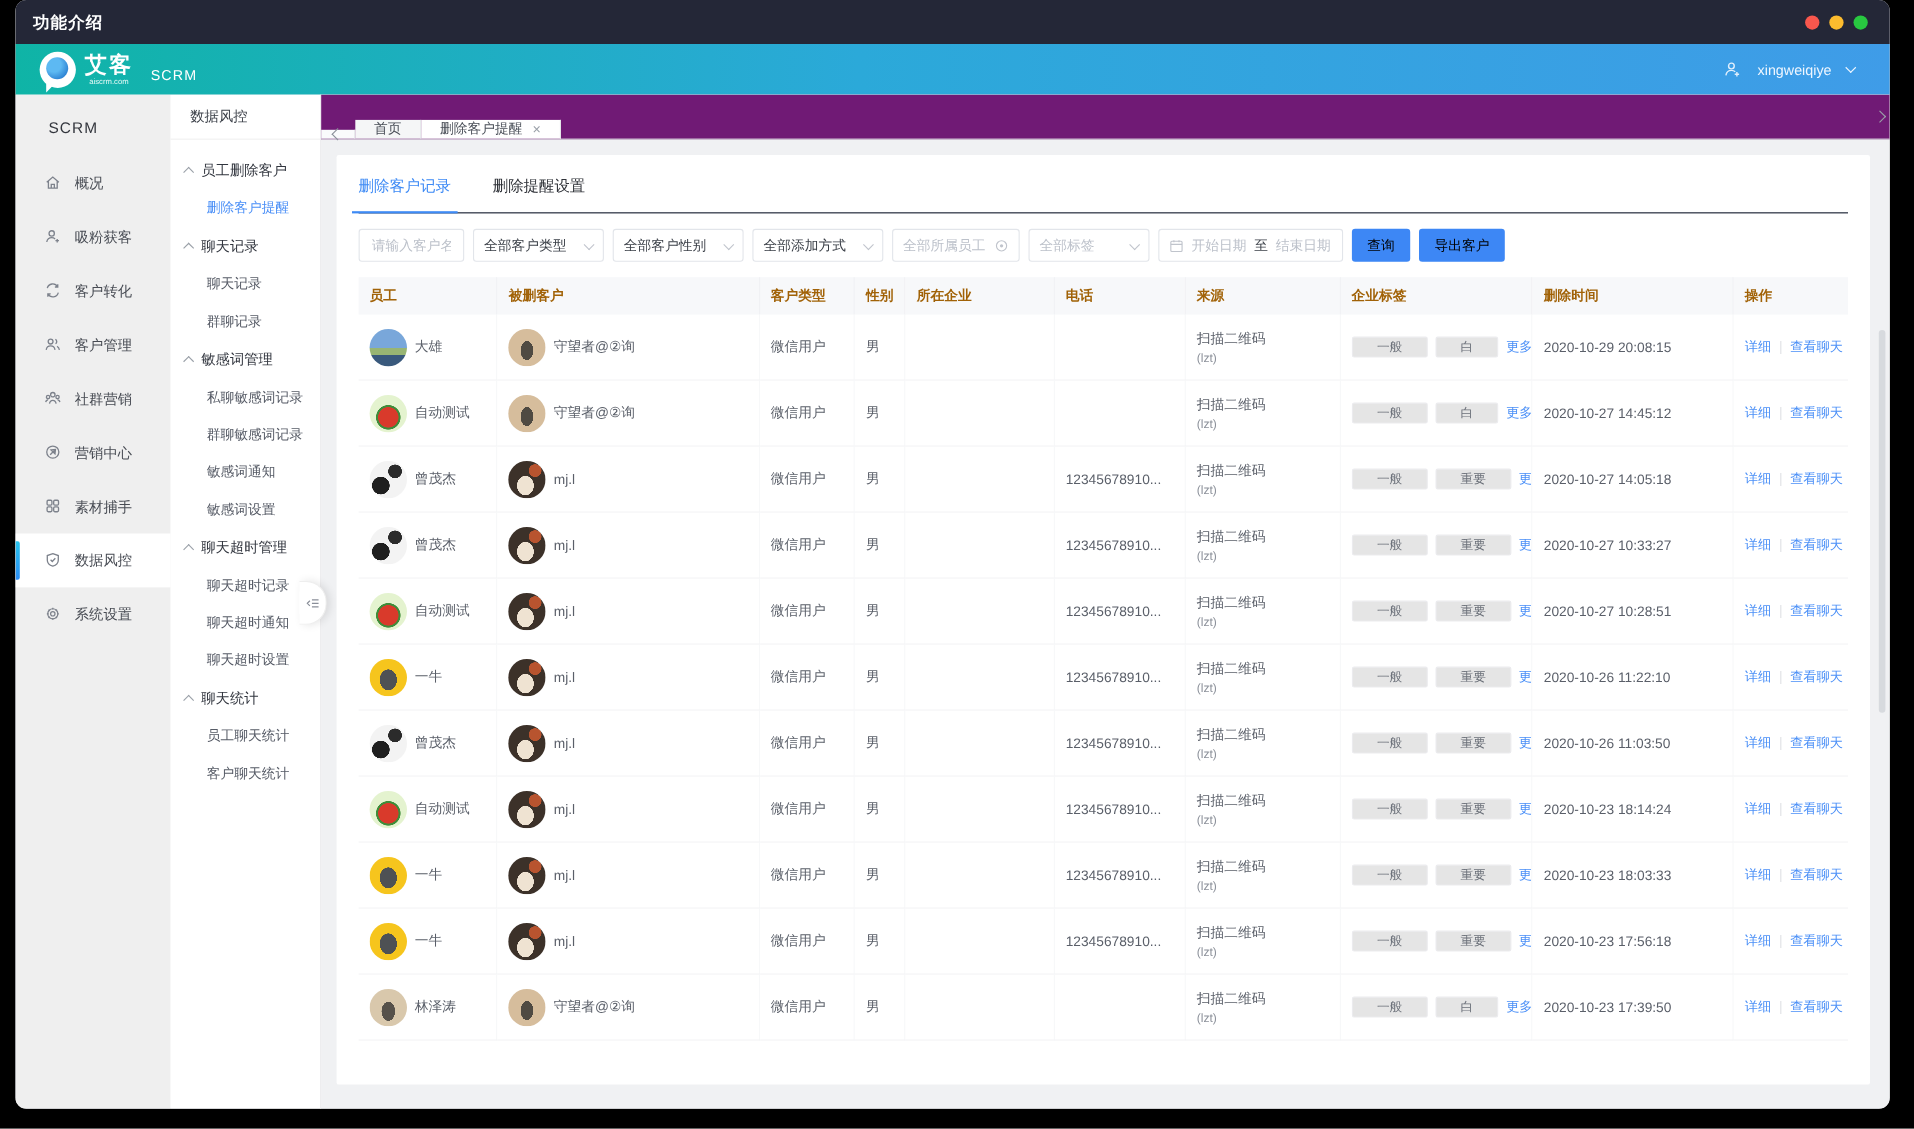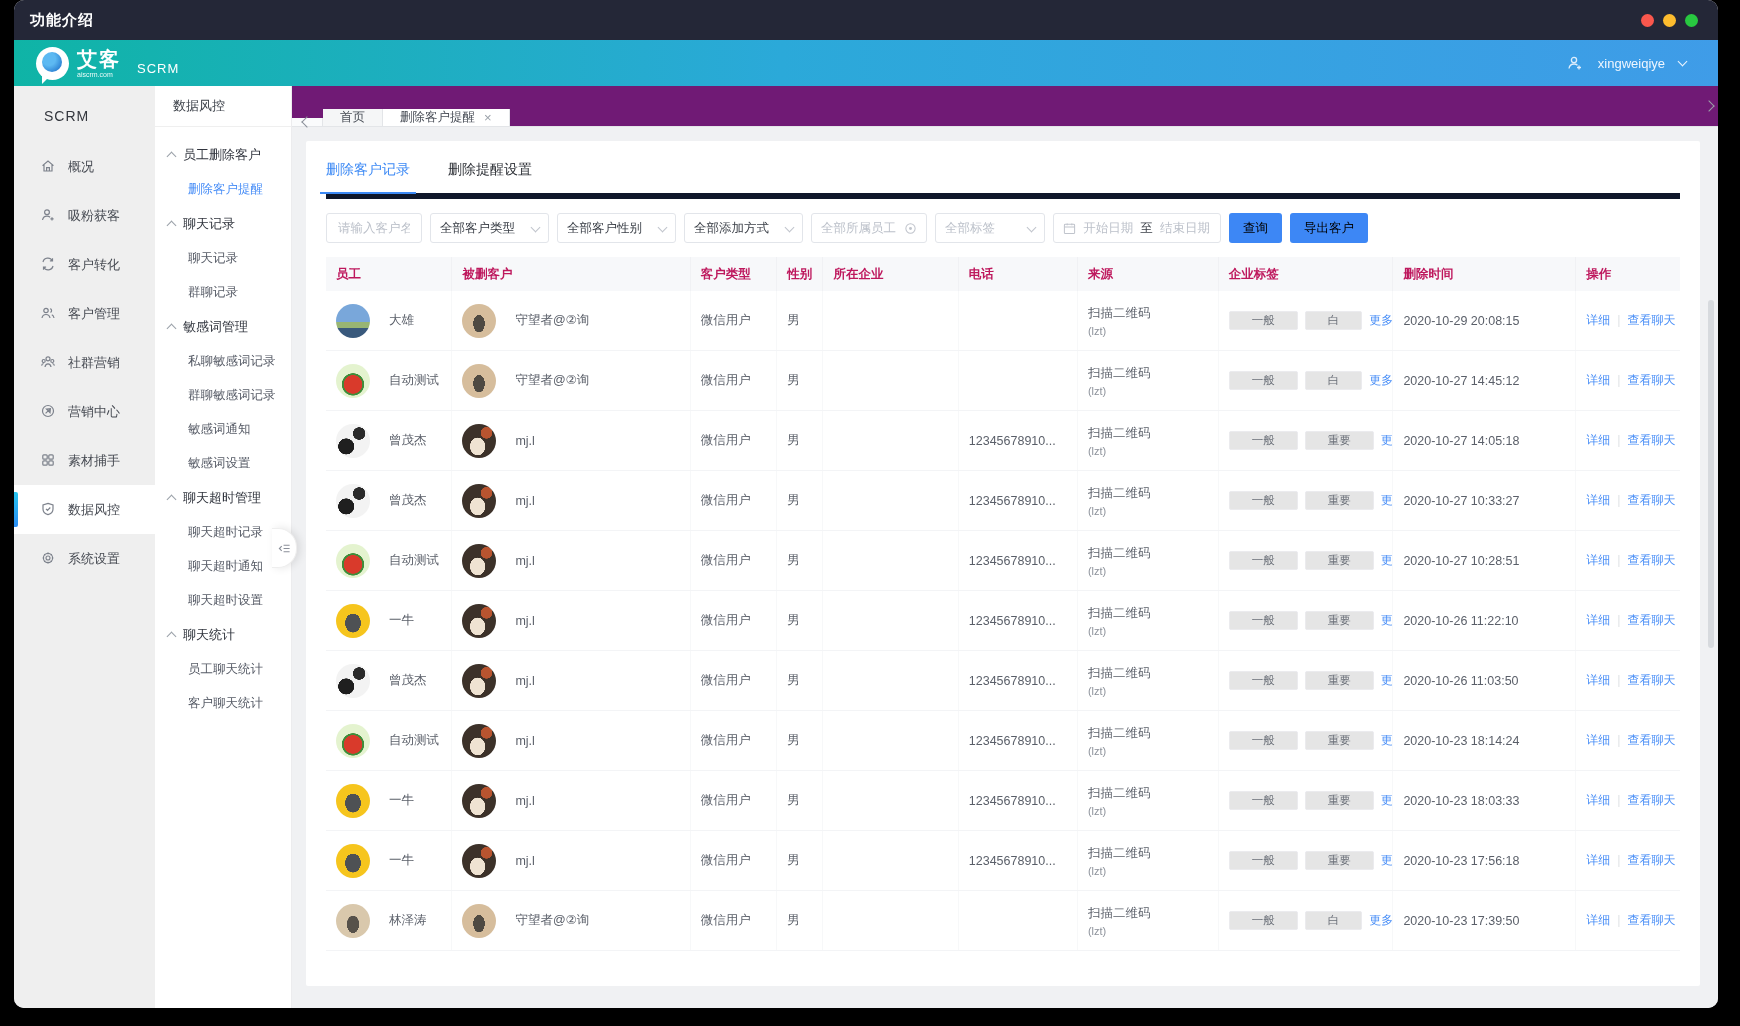--- a/index.html
+++ b/index.html
@@ -8,21 +8,21 @@
   .window{position:absolute;left:14px;top:0;width:1704px;height:1008px;border-radius:10px;
           overflow:hidden;background:#f0f1f3;display:flex;flex-direction:column;}
   
   .titlebar{height:40px;background:#242737;display:flex;align-items:center;padding:0 20px 0 16px;flex:0 0 auto;}
   .tb-title{color:#fff;font-size:15px;font-weight:bold;letter-spacing:1px;}
   .traffic{margin-left:auto;display:flex;gap:9px;}
   .light{width:13px;height:13px;border-radius:50%;cursor:pointer;}
   .light.red{background:#f9574d}.light.yellow{background:#fdbc2e}.light.green{background:#28c840}
   
   .appheader{height:46px;background:linear-gradient(90deg,#0fb4a6 0%,#2ba9d9 45%,#3f9ce8 100%);
-             display:flex;align-items:center;padding:0 32px 0 22px;flex:0 0 auto;}
+             display:flex;align-items:center;padding:0 32px 0 22px;flex:0 0 auto;text-align:center;}
   .logo{display:flex;align-items:center;gap:8px;}
   .logo-bubble{width:33px;height:33px;background:#fff;border-radius:50%;position:relative;}
   .logo-bubble::before{content:"";position:absolute;left:6px;top:5px;width:20px;height:20px;border-radius:50%;
         background:radial-gradient(circle at 35% 35%,#5db9f2 0 35%,#1d71c9 90%);}
   .logo-bubble::after{content:"";position:absolute;left:6px;bottom:-4px;width:0;height:0;
         border-left:8px solid #fff;border-bottom:8px solid transparent;}
   .logo-txt{display:flex;flex-direction:column;line-height:1;}
   .logo-name{color:#fff;font-size:20px;font-weight:bold;letter-spacing:2px;}
   .logo-sub{color:#e8fbf8;font-size:7px;margin-top:2px;}
   .product{color:#fff;font-size:13px;margin-left:16px;margin-top:10px;letter-spacing:1px;}
@@ -58,21 +58,21 @@
             border-right:1px solid #e3e5e8;color:#8a8f99;cursor:pointer;}
   .chev-l{width:7px;height:7px;border-left:1.4px solid #8a8f99;border-bottom:1.4px solid #8a8f99;transform:rotate(45deg);}
   .chev-r{width:7px;height:7px;border-right:1.4px solid #9aa0a8;border-top:1.4px solid #9aa0a8;transform:rotate(45deg);}
   .tabitem{display:flex;align-items:center;gap:9px;padding:0 17px;font-size:12.5px;color:#4a4f58;
            background:#f5f6f7;border-right:1px solid #e3e5e8;cursor:pointer;white-space:nowrap;}
   .tabitem.active{background:#fff;}
   .tab-close{color:#9aa0a8;font-size:13px;line-height:1;}
   .tab-fwd{position:absolute;right:5px;top:0;bottom:0;display:flex;align-items:center;cursor:pointer;}
   .card{margin:14px 18px 22px 14px;background:#fff;flex:1;border-radius:2px;display:flex;
         flex-direction:column;padding:0 20px;min-height:0;}
-  .ctabs{display:flex;gap:38px;border-bottom:6px solid #0f172a;padding-top:20px;flex:0 0 auto;}
+  .ctabs{display:flex;gap:38px;border-bottom:1px solid #0f172a;padding-top:20px;flex:0 0 auto;}
   .ctab{padding-bottom:14px;font-size:14px;color:#2f3238;position:relative;cursor:pointer;}
   .ctab.active{color:#3d8af5;}
   .ctab.active::after{content:"";position:absolute;left:-6px;right:-6px;bottom:-1px;height:2px;background:#3d8af5;}
   
   .filters{display:flex;align-items:center;gap:8px;margin-top:14px;flex:0 0 auto;}
   .f-box{height:30px;border:1px solid #e2e5ea;border-radius:3px;display:flex;align-items:center;
          padding:0 9px;font-size:12.5px;color:#3a3f47;background:#fff;box-sizing:border-box;cursor:pointer;gap:6px;}
   .f-box .grow{flex:1}
   .ph{color:#bcc1ca;}
   .dk{color:#3a3f47;}
@@ -84,27 +84,27 @@
   .f-tag{width:110px;}
   .f-date{width:168px;cursor:default;}
   input.bare{border:none;outline:none;font-size:12.5px;width:100%;color:#3a3f47;background:transparent;
              font-family:inherit;}
   input.bare::placeholder{color:#bcc1ca;}
   .btn{height:30px;border:none;border-radius:3px;background:#3d87f5;color:#000000;font-size:12.5px;
        padding:0 14px;cursor:pointer;font-family:inherit;}
   
   .table-wrap{margin-top:14px;flex:1;min-height:0;}
   table{width:100%;border-collapse:collapse;table-layout:fixed;}
-  thead th{background:#f7f8fa;height:34px;font-size:12.5px;color:#be185d;font-weight:bold;text-align:left;
+  thead th{background:#f7f8fa;height:34px;font-size:12.5px;color:#a16207;font-weight:bold;text-align:left;
            padding:0 10px;border-right:1px solid #f0f1f4;}
   thead th:last-child{border-right:none;}
   tbody td{height:59px;border-bottom:1px solid #f3f4f6;border-right:1px solid #f7f8f9;font-size:12.5px;
            color:#5a5f69;padding:0 10px;overflow:hidden;white-space:nowrap;}
   tbody td:last-child{border-right:none;}
-  .cellflex{display:flex;align-items:center;gap:19px;}
+  .cellflex{display:flex;align-items:center;gap:7px;}
   .avatar{width:34px;height:34px;border-radius:50%;flex:0 0 auto;}
   .av-landscape{background:linear-gradient(180deg,#79a7da 0 52%,#98b573 52% 70%,#39597c 70%);}
   .av-watermelon{background:radial-gradient(circle at 50% 60%,#d93a2b 0 34%,#3f8c3a 36% 41%,#e4f3cf 43%);}
   .av-panda{background:radial-gradient(circle at 30% 66%,#1f1f1f 0 24%,rgba(0,0,0,0) 25%),
             radial-gradient(circle at 68% 28%,#2b2b2b 0 18%,rgba(0,0,0,0) 19%),#f3f3f3;}
   .av-bull{background:radial-gradient(ellipse 38% 46% at 50% 56%,#4e5154 0 60%,rgba(0,0,0,0) 61%),#f6c51d;}
   .av-person{background:radial-gradient(ellipse 30% 42% at 50% 60%,#56514a 0 60%,rgba(0,0,0,0) 61%),#d9c8ac;}
   .av-watcher{background:radial-gradient(ellipse 28% 42% at 50% 58%,#4f4a42 0 60%,rgba(0,0,0,0) 61%),#d6bd9c;}
   .av-cat{background:radial-gradient(ellipse 38% 44% at 46% 66%,#efe3d2 0 58%,rgba(0,0,0,0) 60%),
           radial-gradient(circle at 72% 26%,#b8542f 0 16%,rgba(0,0,0,0) 17%),#3c3129;}

